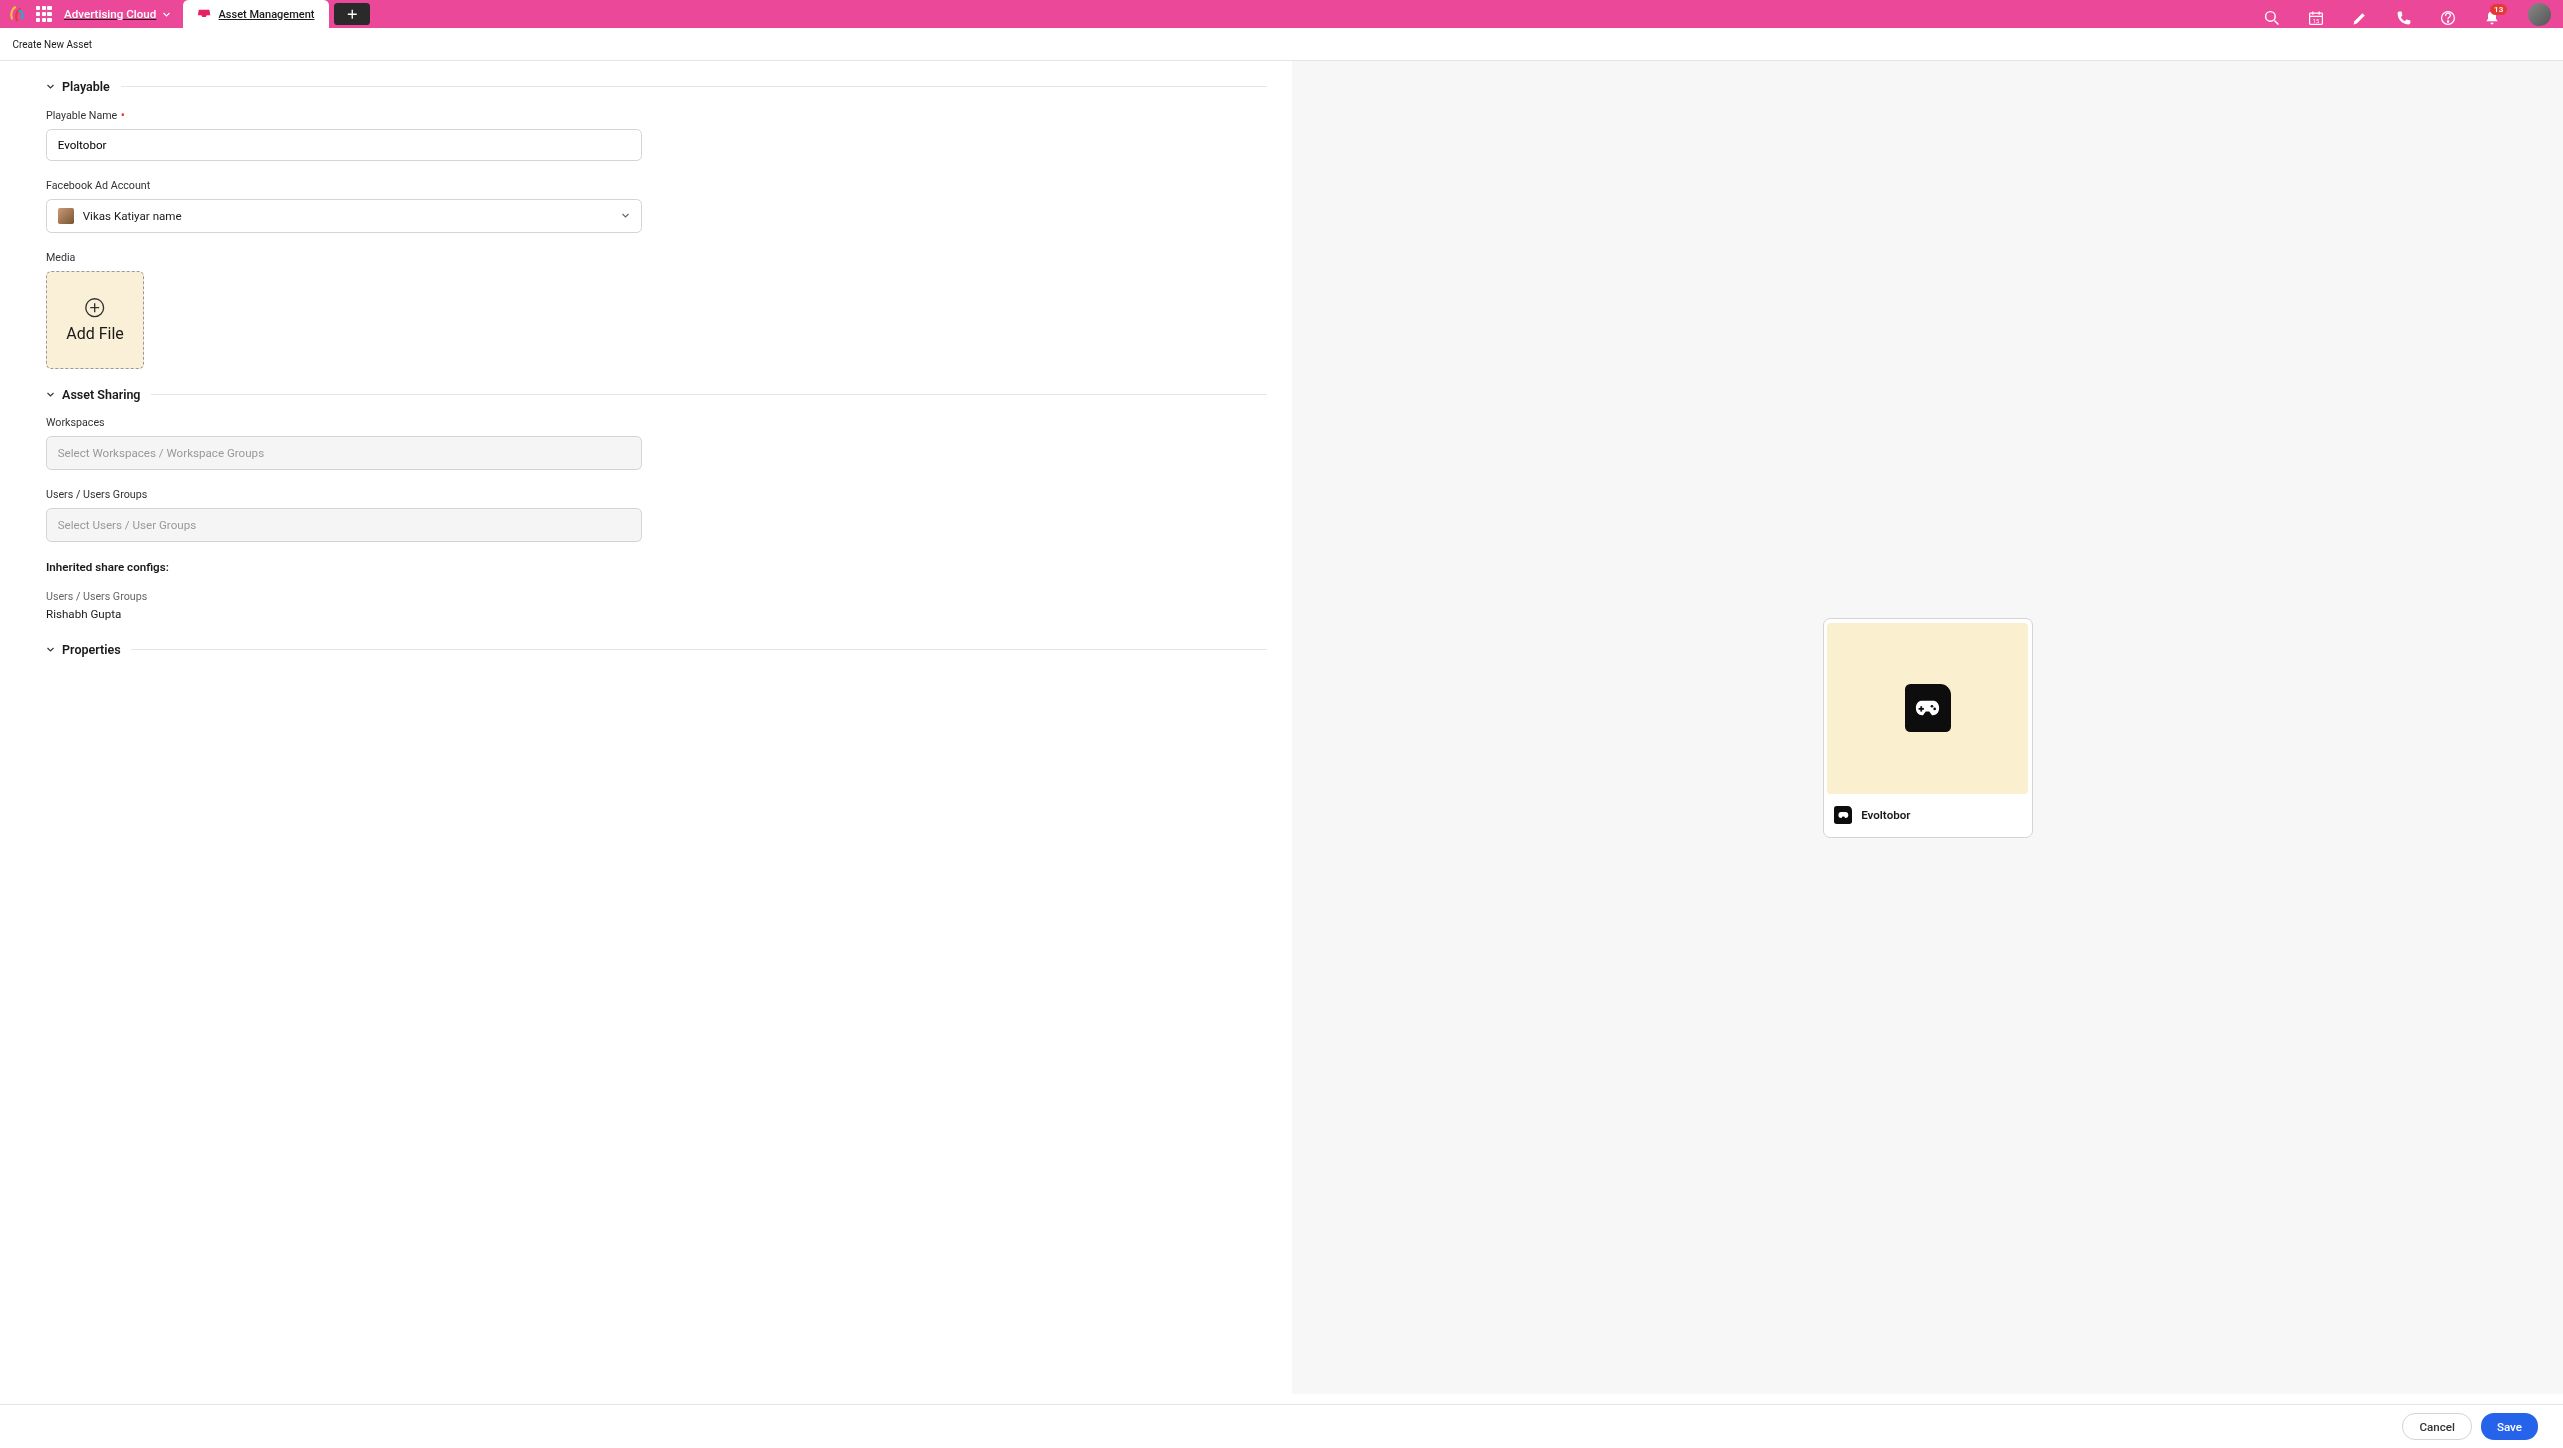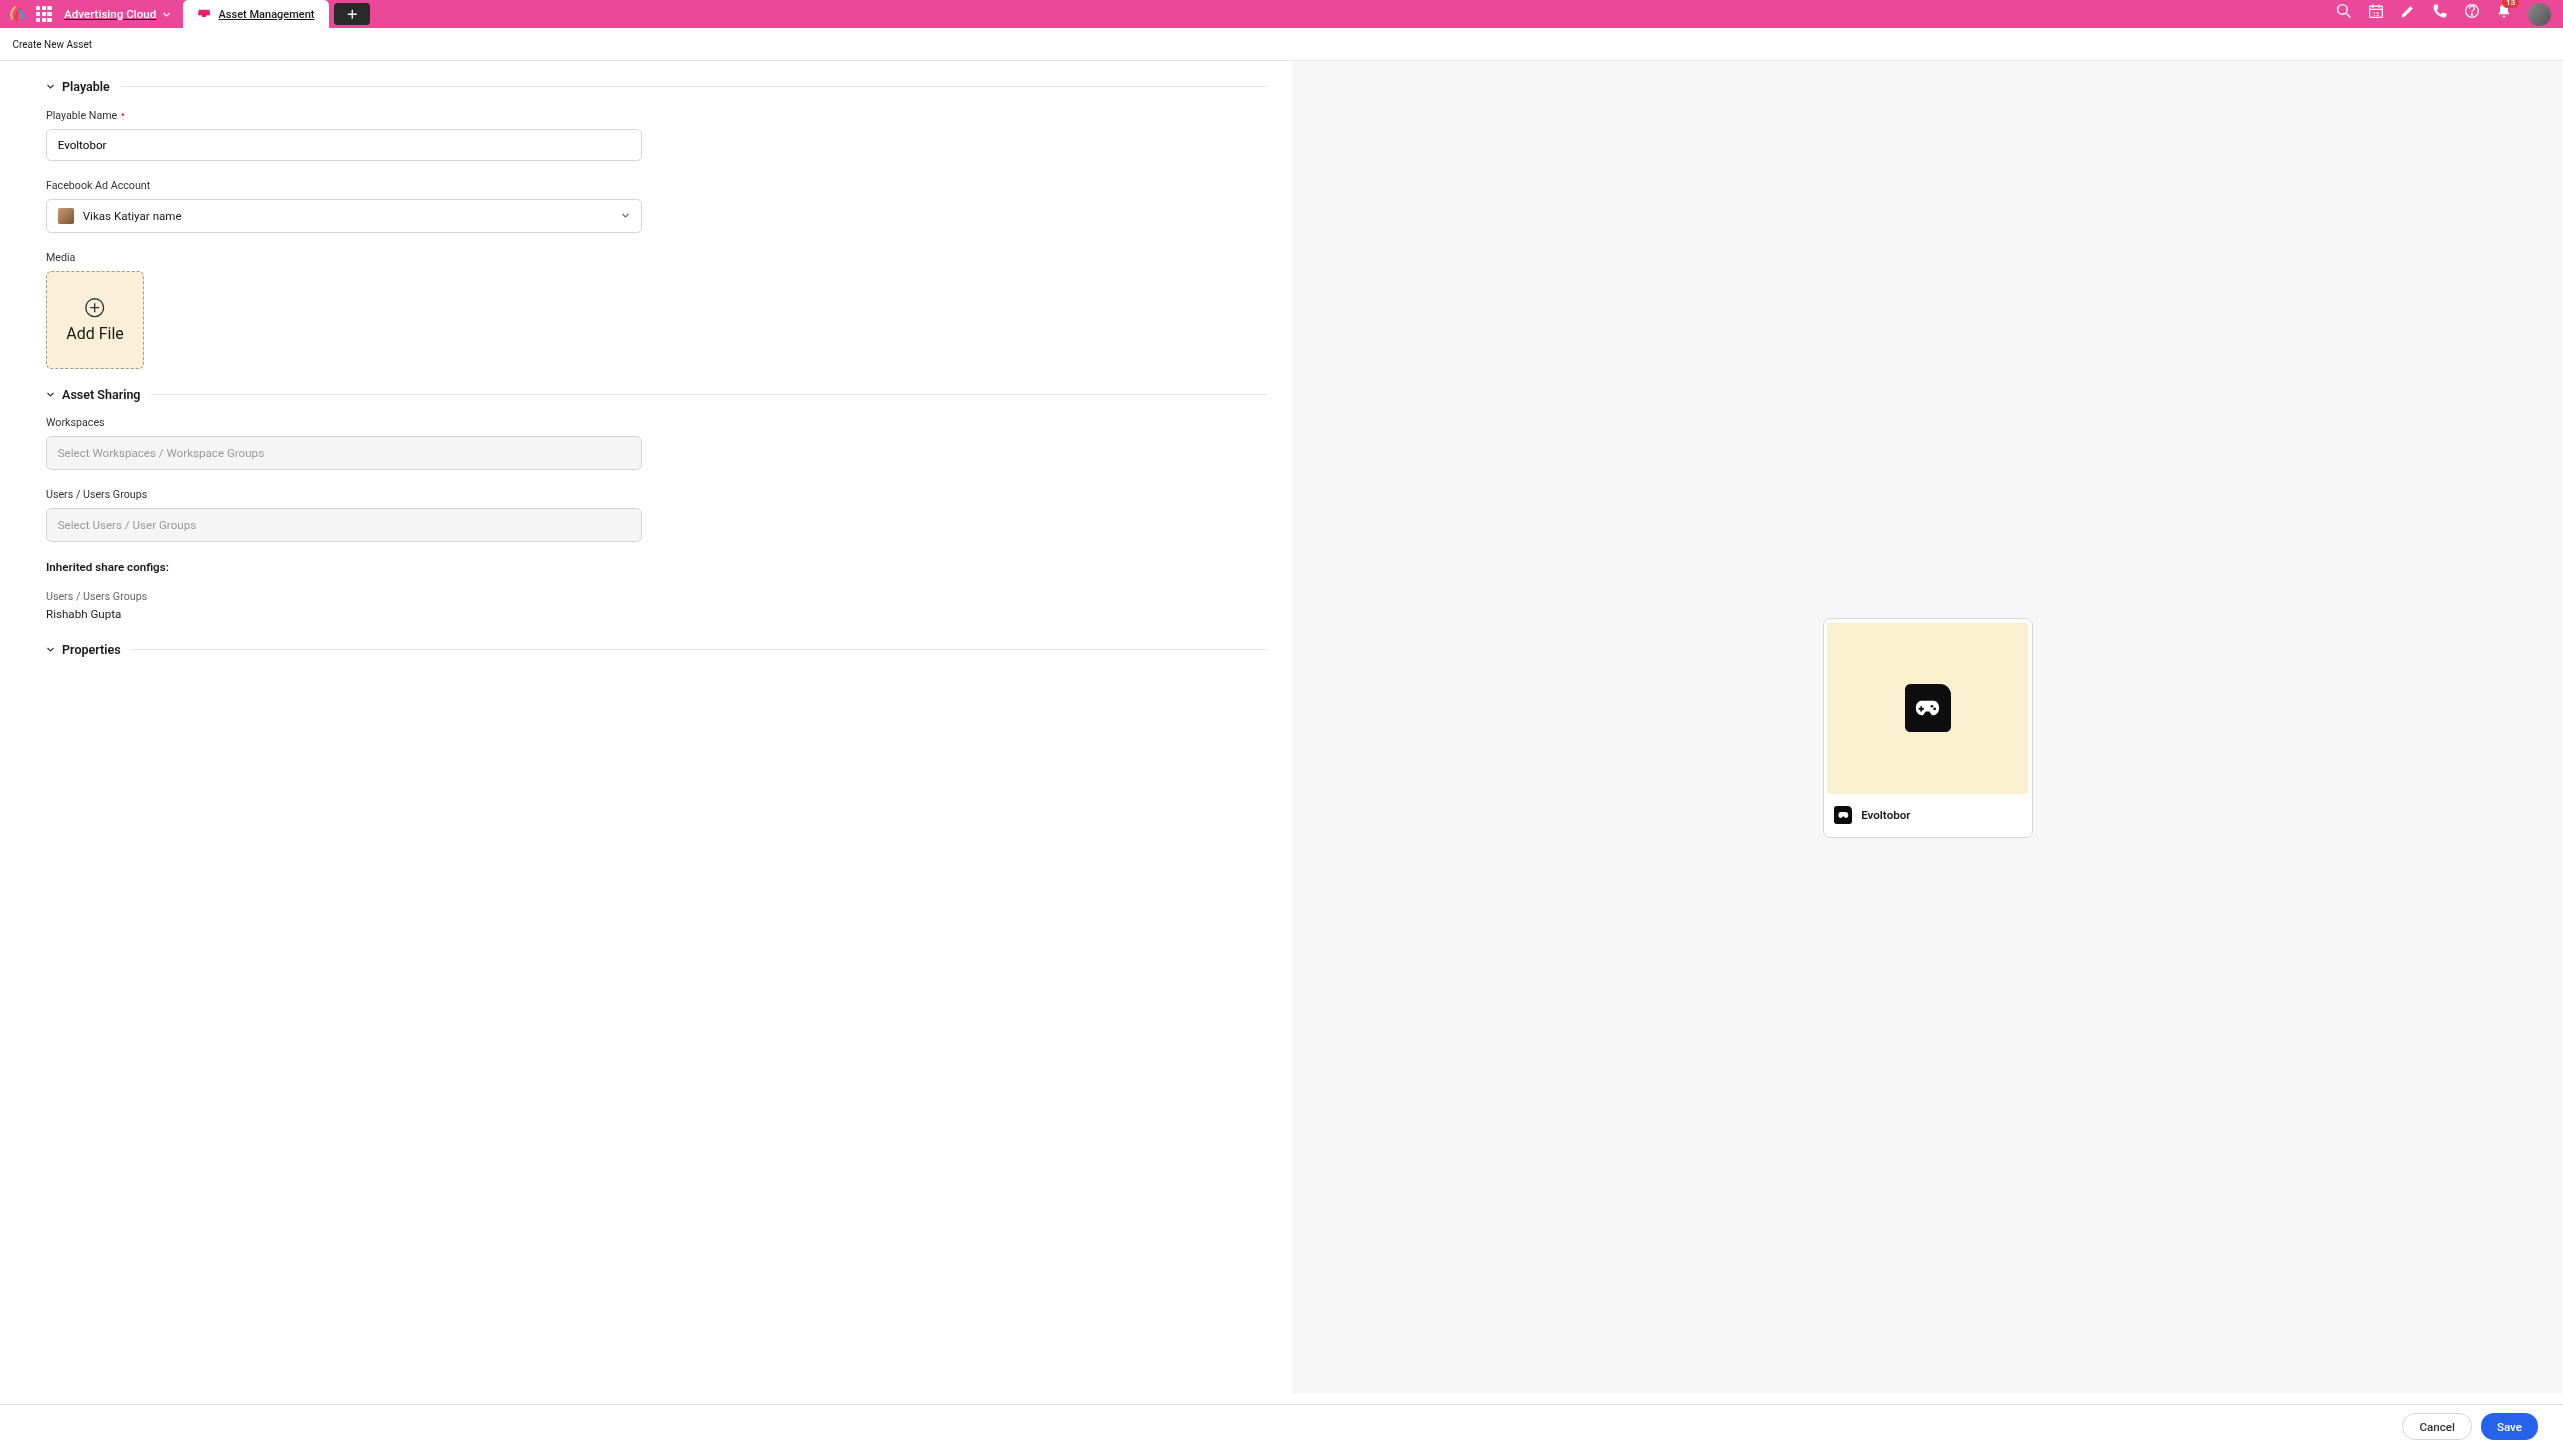--- a/index.html
+++ b/index.html
@@ -85,22 +85,22 @@
       border-radius: 3.6px;
       display: flex;
       align-items: center;
       justify-content: center;
       margin-left: 5.3px;
       cursor: pointer;
     }
     .top-right {
       margin-left: auto;
       display: flex;
-      align-items: flex-start;
-      gap: 16px;
+      align-items: flex-end;
+      gap: 28px;
       padding-right: 5.3px;
     }
     .top-icon {
       width: 16px;
       height: 16px;
       color: #fff;
       cursor: pointer;
       display: flex;
       align-items: center;
       justify-content: center;

